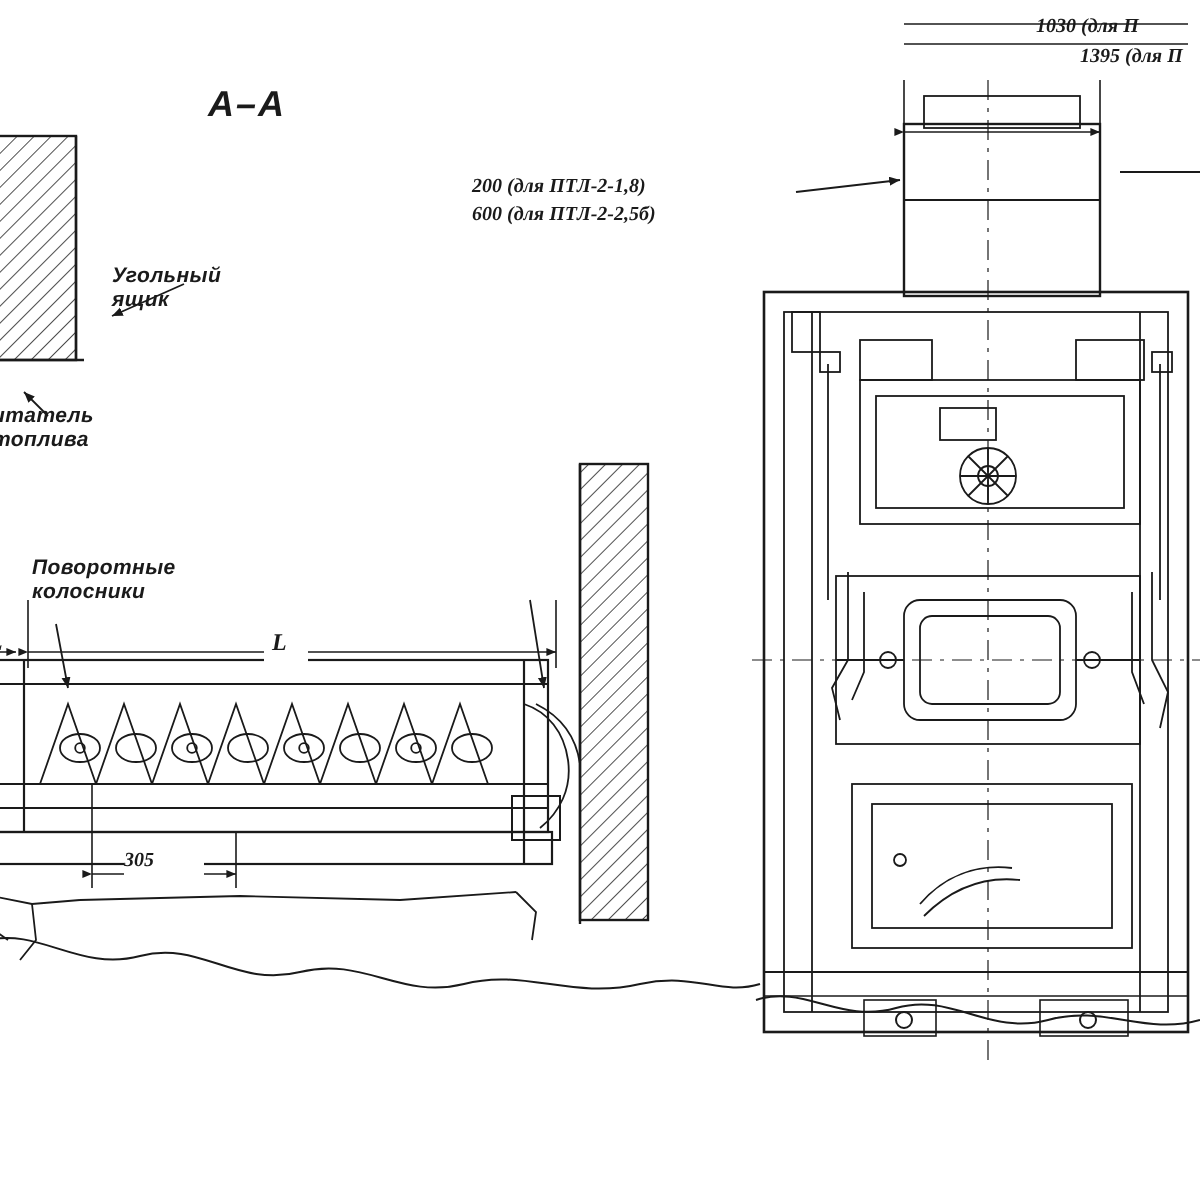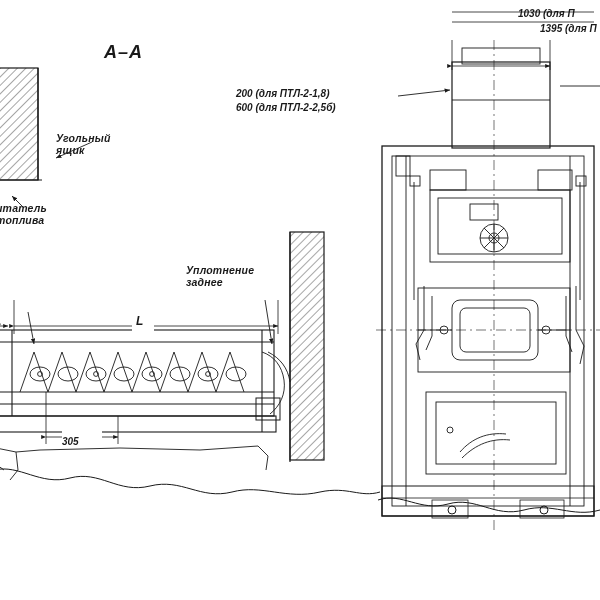--- a/index.html
+++ b/index.html
@@ -28,21 +28,21 @@
     font-size: 10.5px;
     font-style: italic;
     font-weight: 700;
     color: #1a1a1a;
     white-space: pre;
     line-height: 1.18;
     letter-spacing: 0.2px;
   }
   .dim {
     position: absolute;
-    font-family: Liberation Sans, sans-serif;
+    font-family: Liberation Serif, serif;
     font-size: 10px;
     font-style: italic;
     font-weight: 700;
     color: #1a1a1a;
     white-space: pre;
     line-height: 1.2;
   }
   .title-aa {
     position: absolute;
     font-family: "Liberation Sans", sans-serif;
@@ -244,25 +244,25 @@
   </svg>
 
   <div class="title-aa" style="left:104px; top:42px;">А–А</div>
 
   <div class="lbl" style="left:56px; top:132px;">Угольный
 ящик</div>
 
   <div class="lbl" style="left:-4px; top:202px;">итатель
 топлива</div>
 
-
-  <div class="lbl" style="left:186px; top:264px;">Уплотнение
-заднее</div>
-
-  <div class="dim" style="left:62px; top:436px;">305</div>
+  <div class="lbl" style="left:16px; top:278px;">Поворотные
+колосники</div>
+
+
+  <div class="dim" style="left:62px; top:425px;">305</div>
 
   <div class="dim" style="left:136px; top:314px; font-size:12px;">L</div>
 
   <div class="dim" style="left:-6px; top:314px; font-size:12px;">L</div>
 
   <div class="dim" style="left:236px; top:88px;">200 (для ПТЛ-2-1,8)</div>
 
   <div class="dim" style="left:236px; top:102px;">600 (для ПТЛ-2-2,5б)</div>
 
   <div class="dim" style="left:518px; top:8px;">1030 (для П</div>

